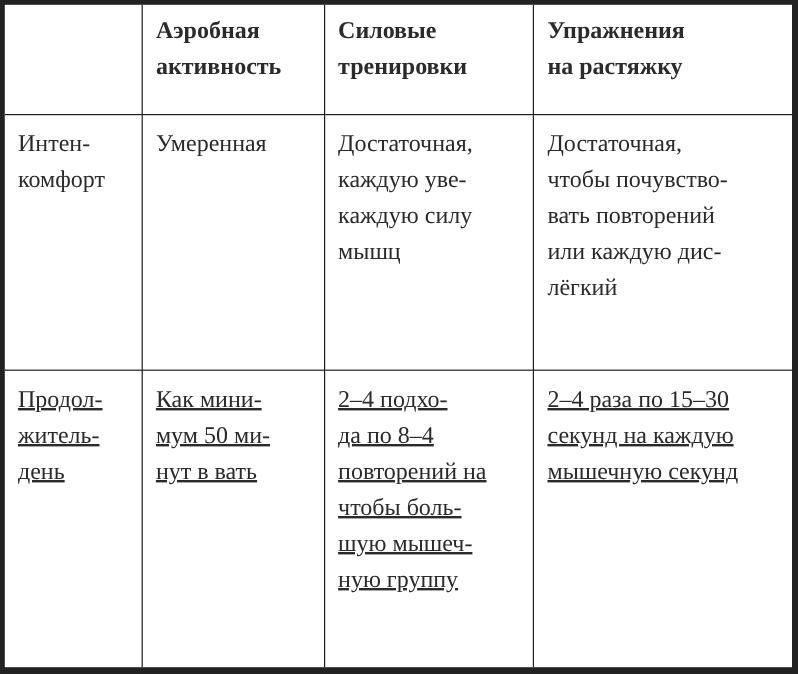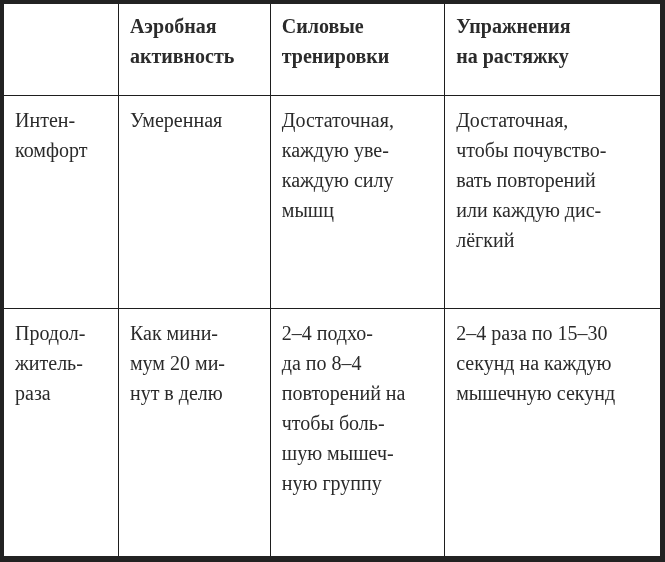--- a/index.html
+++ b/index.html
@@ -22,21 +22,21 @@
   }
   td, th {
     border: 1.5px solid #1e1e1e;
     vertical-align: top;
     text-align: left;
     padding: 0 8px 0 11px;
     font-size: 20px;
     line-height: 30px;
   }
   tr:first-child th, tr:first-child td { border-top: none; }
-  tr:last-child td { border-bottom: none; }
+  tr:last-child td { border-bottom: none; text-decoration: underline; }
   tr > *:first-child { border-left: none; }
   tr > *:last-child { border-right: none; }
   th { font-weight: bold; color: #2b2b2b; padding-top: 7px; }
   td { font-weight: normal; padding-top: 9px; }
   .cell-line { display: block; white-space: nowrap; }
   .col0 { width: 101px; }
   .col1 { width: 134px; }
   .col2 { width: 154px; }
   .col3 { width: 190px; }
   .row-head { height: 70px; }
@@ -93,26 +93,26 @@
         <span class="cell-line">вать повторений</span>
         <span class="cell-line">или каждую дис-</span>
         <span class="cell-line">лёгкий</span>
       </td>
     </tr>
 
     <tr class="row-dur">
       <td>
         <span class="cell-line">Продол-</span>
         <span class="cell-line">житель-</span>
-        <span class="cell-line">раза</span>
+        <span class="cell-line">день</span>
       </td>
       <td>
         <span class="cell-line">Как мини-</span>
-        <span class="cell-line">мум 20 ми-</span>
-        <span class="cell-line">нут в делю</span>
+        <span class="cell-line">мум 50 ми-</span>
+        <span class="cell-line">нут в вать</span>
       </td>
       <td>
         <span class="cell-line">2–4 подхо-</span>
         <span class="cell-line">да по 8–4</span>
         <span class="cell-line">повторений на</span>
         <span class="cell-line">чтобы боль-</span>
         <span class="cell-line">шую мышеч-</span>
         <span class="cell-line">ную группу</span>
       </td>
       <td>

